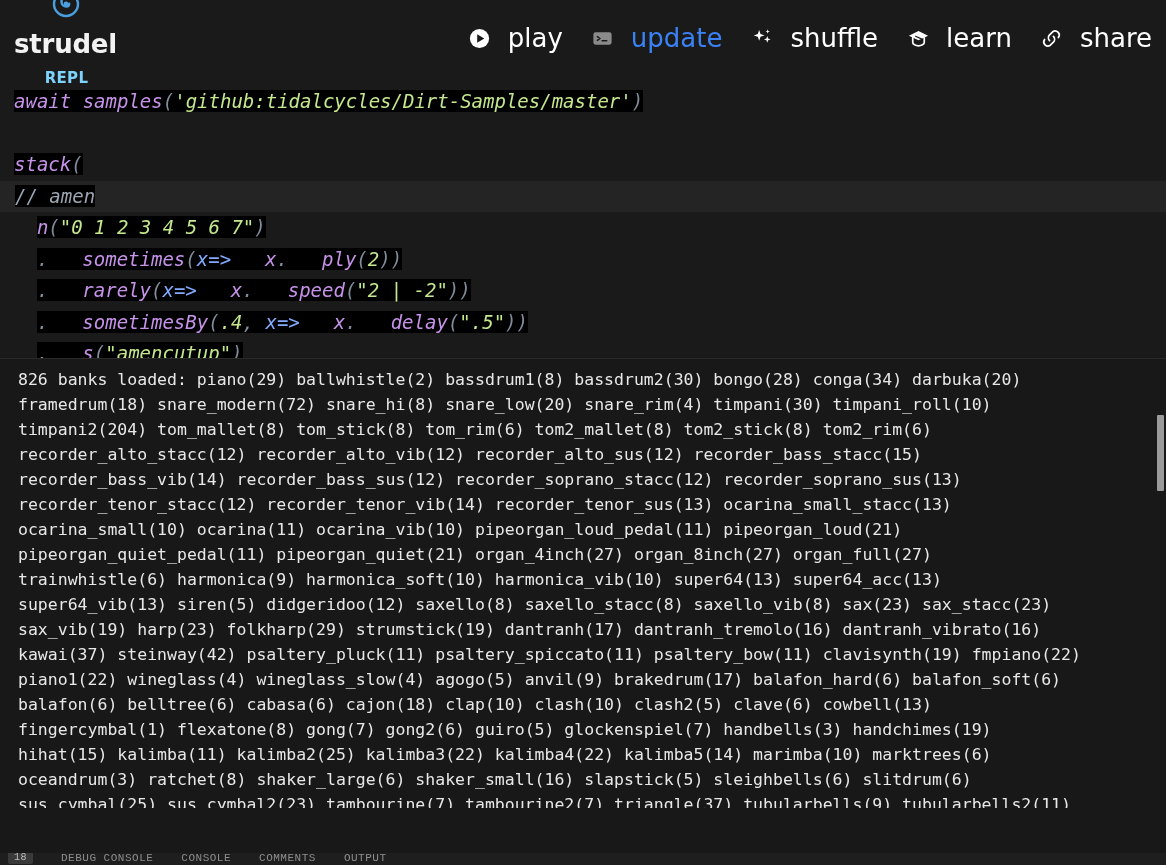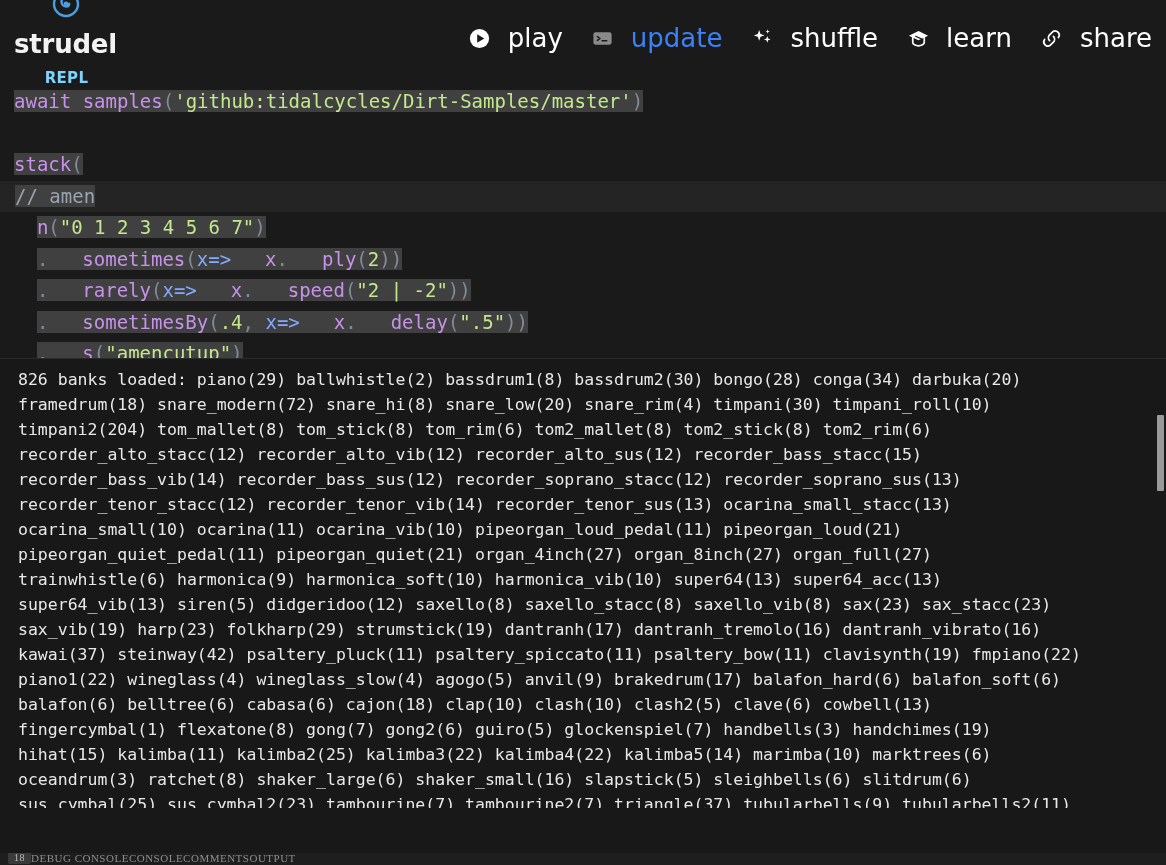--- a/index.html
+++ b/index.html
@@ -103,21 +103,21 @@
   }
 
   .cline {
     position: relative;
     height: 31.5px;
     padding-left: 14px;
     white-space: pre;
     color: #c9d1d9;
   }
   .cline.active { background: #242424; }
-  .cline .seg { background: #404040; }
+  .cline .seg { background: #000000; font-style: italic; }
 
   .tok-kw      { color: #c792ea; }
   .tok-fn      { color: #c792ea; }
   .tok-str     { color: #c3e88d; }
   .tok-num     { color: #c3e88d; }
   .tok-punct   { color: #808c9a; }
   .tok-comment { color: #9aa5b1; }
   .tok-var     { color: #82aaff; }
   .tok-op      { color: #82aaff; }
   .tok-prop    { color: #c792ea; margin-left: 34px; }
@@ -222,22 +222,23 @@
     height: 12px;
     background: #1e1e1e;
     overflow: hidden;
     display: flex;
     align-items: flex-start;
     z-index: 50;
   }
   .footer-items {
     display: flex;
     align-items: center;
+    gap: 28px;
     padding-left: 8px;
-    font-family: Liberation Serif, serif;
+    font-family: Liberation Mono, monospace;
     font-size: 11px;
     letter-spacing: 0.5px;
     color: #8d8d8d;
     position: relative;
     top: -2px;
   }
   .footer-chip {
     background: #3a3a3a;
     color: #bdbdbd;
     padding: 1px 6px;

